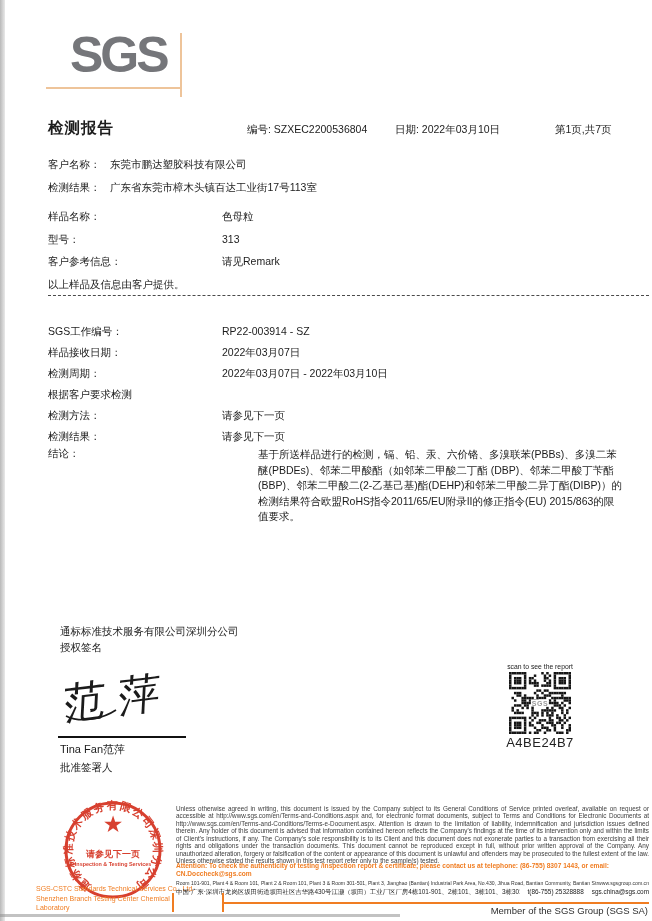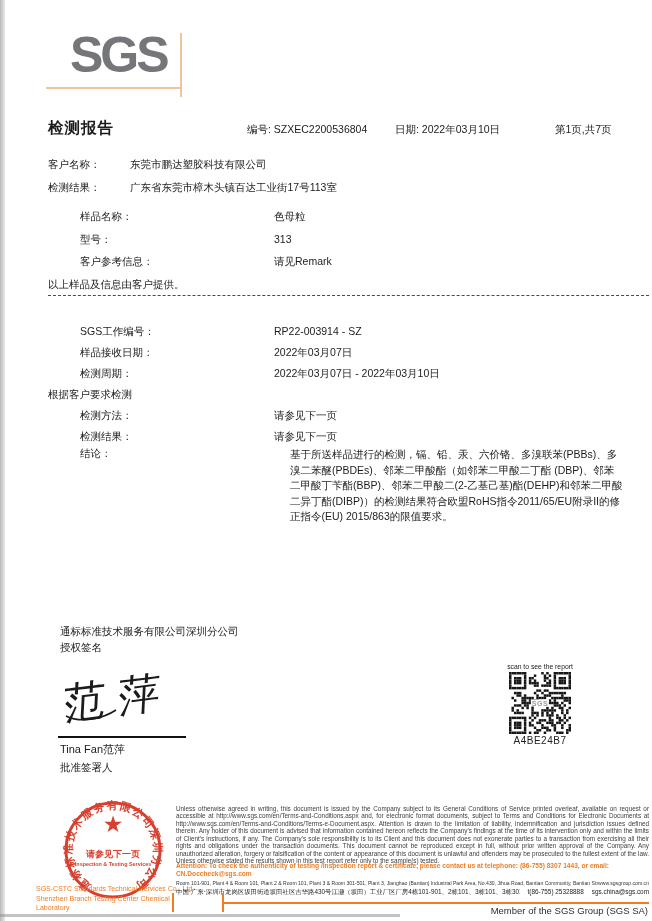--- a/index.html
+++ b/index.html
@@ -12,44 +12,44 @@
   
   .logo{left:70px;top:30px;font-size:50px;font-weight:bold;color:#75767a;letter-spacing:-3px;line-height:1;}
   .mark-h{left:46px;top:87px;width:136px;height:2px;background:#eec49a;}
   .mark-v{left:180px;top:33px;width:2px;height:64px;background:#eec49a;}
   
   .doc-title{left:48px;top:118px;font-size:15.5px;font-weight:bold;letter-spacing:1px;}
   .hrow{top:123px;font-size:10.5px;margin-left:12px;}
   .no{left:235px;} .date{left:383px;} .pages{left:543px;}
   
   .sec{font-size:10.5px;line-height:23px;}
-  .row{display:flex;gap:20px;}
+  .row{display:flex;}
   .lbl-n{width:62px;flex:0 0 62px;}
-  .lbl-w{width:174px;flex:0 0 174px;margin-left:32px;}
+  .lbl-w{width:174px;flex:0 0 174px;}
   .client-top{left:48px;top:153px;}
   .sample{left:48px;top:205px;line-height:22.5px;}
   .note{font-size:10.5px;}
   .sep{left:48px;top:295px;width:601px;border-top:1.4px dashed #4a4a4a;height:0;}
   .job{left:48px;top:321px;line-height:21px;}
   .conclusion{left:48px;top:447px;width:576px;display:flex;font-size:10.5px;}
   .conc-text{width:402px;line-height:15.6px;margin-left:36px;}
   
   .sig-company{left:60px;top:624px;font-size:10.5px;line-height:15.5px;}
   .sig-svg{left:52px;top:658px;}
   .sig-line{left:58px;top:736px;width:128px;height:2px;background:#111;}
   .sig-name{left:60px;top:742px;font-size:11px;}
   .sig-title{left:60px;top:761px;font-size:10.5px;}
   
   .qr-wrap{left:503px;top:663px;width:74px;text-align:center;}
   .qr-caption{font-size:6.8px;color:#222;}
   .qr-box{position:relative;width:62px;height:62px;margin:2px auto 0;}
   .qr-box svg{display:block;width:62px;height:62px;fill:#141414;}
   .qr-center{position:absolute;left:50%;top:50%;transform:translate(-50%,-50%);
              background:#fff;padding:0 1px;font-size:7px;font-weight:bold;color:#9a9a9a;letter-spacing:.5px;}
-  .qr-code{font-size:10px;color:#222;margin-top:1px;letter-spacing:.5px;}
+  .qr-code{font-size:13px;color:#222;margin-top:1px;letter-spacing:.5px;}
   
   .stamp{left:56px;top:793px;width:114px;height:114px;opacity:.92;}
   .stamp svg{position:absolute;left:0;top:0;}
   .stamp-star{left:0;right:0;top:20px;text-align:center;font-size:23px;color:#d4301e;line-height:1;}
   .stamp-t1{left:0;right:0;top:55px;text-align:center;font-size:9px;font-weight:bold;color:#d4301e;}
   .stamp-t2{left:0;right:0;top:68px;text-align:center;font-size:5.4px;font-weight:bold;color:#d4301e;}
   
   .f-company{left:36px;top:884px;width:160px;color:#f07d22;font-size:7px;line-height:9.5px;}
   .f-disc{left:176px;top:805px;width:473px;font-size:6.35px;line-height:7.45px;color:#3d3d3d;text-align:justify;}
   .f-att{left:176px;top:862px;width:473px;font-size:6.6px;line-height:8px;font-weight:bold;color:#f07d22;}

